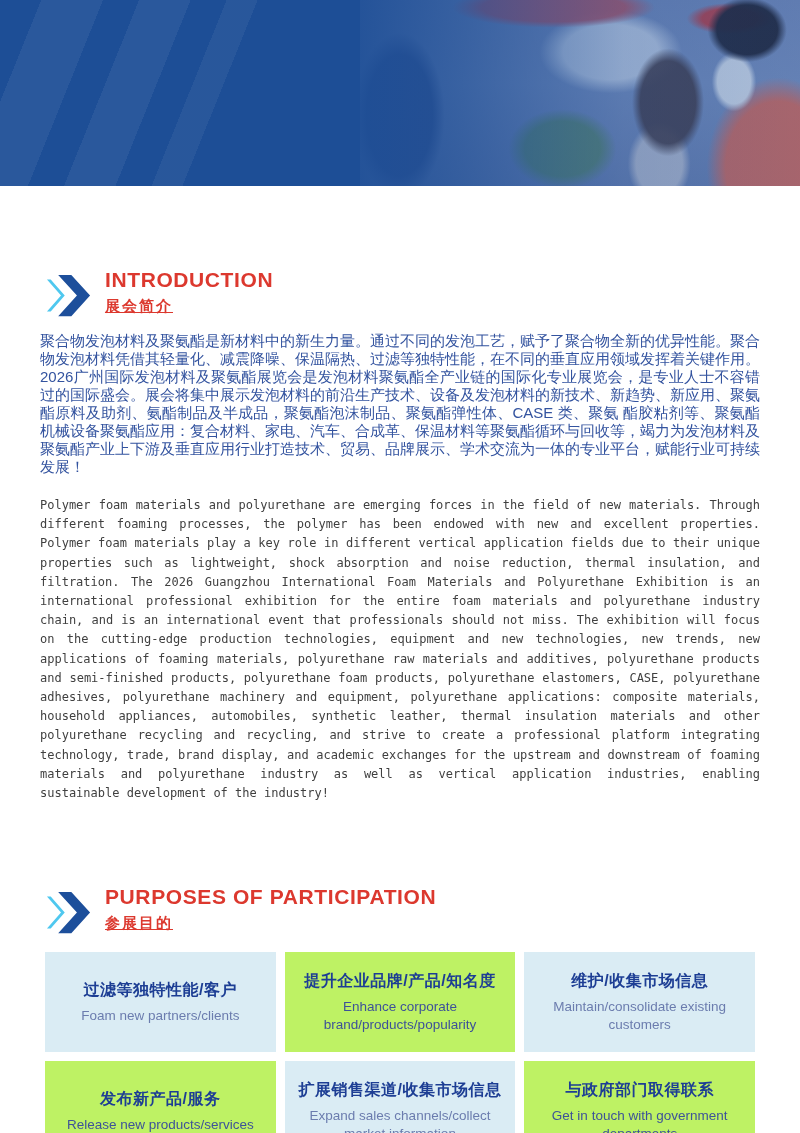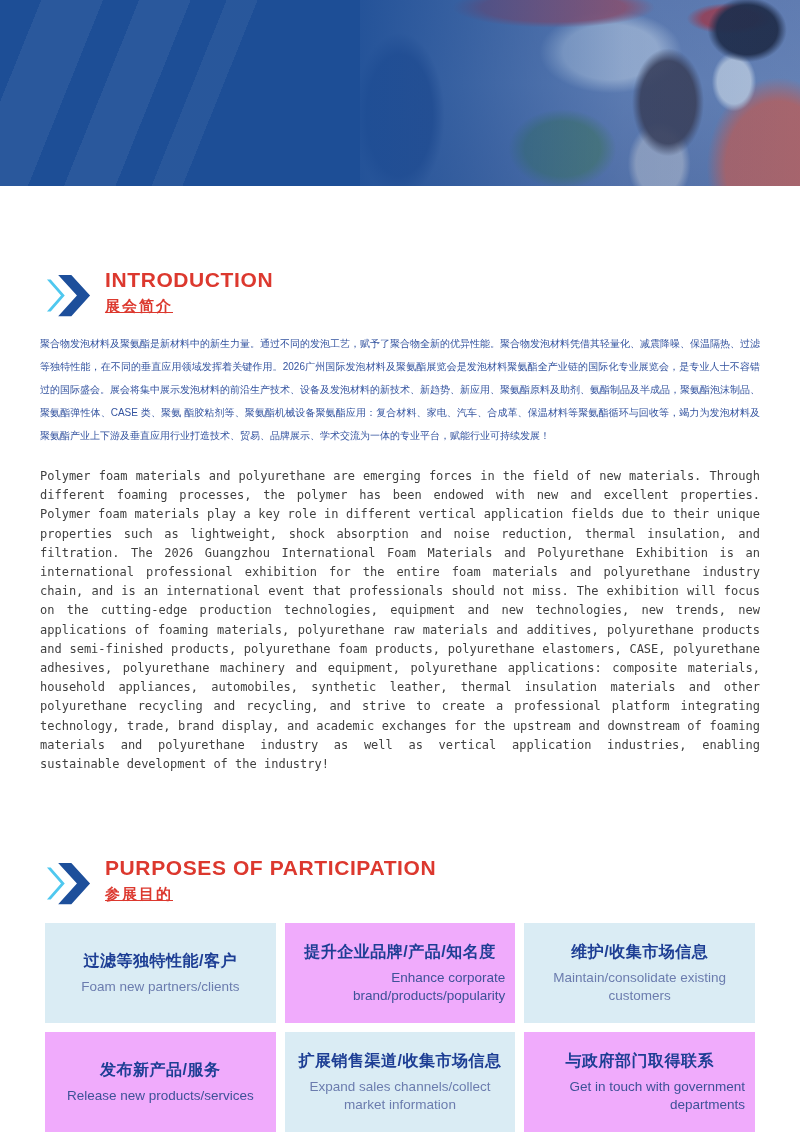--- a/index.html
+++ b/index.html
@@ -66,21 +66,21 @@
     line-height:24px;
   }
   .hdr-zh {
     color:#dc382e; font-size:15px; font-weight:bold; letter-spacing:2px;
     line-height:24px; margin-top:2px;text-decoration:underline;
   }
 
   
   .para-zh {
     margin:14px 40px 0 40px;
-    font-size:10px; line-height:23px;
+    font-size:15px; line-height:18px;
     color:#33539f; text-align:justify;
     font-weight:500;
   }
   .para-en {
     margin:20px 40px 0 40px;
     font-family:"DejaVu Sans Mono","Liberation Mono",monospace;
     font-size:12px; line-height:19.2px;
     color:#404040; text-align:justify;
   }
 
@@ -92,21 +92,21 @@
     gap:9px;
   }
   .card {
     height:100px;
     display:flex; flex-direction:column;
     justify-content:center; align-items:center;
     text-align:center;
     padding:6px 10px;
   }
   .card.light { background:#daecf4; }
-  .card.dark  { background:#f0abfc;text-align:right; }
+  .card.dark  { background:#bef264; }
   .card-title {
     font-weight:bold; font-size:16px; color:#1d3e94;
     letter-spacing:0.5px; margin-bottom:7px; line-height:1.25;
   }
   .card-sub { font-size:13.5px; line-height:1.3; }
   .card.light .card-sub { color:#6b7cae; }
   .card.dark  .card-sub { color:#3d5298; }
 </style>
 </head>
 <body>

